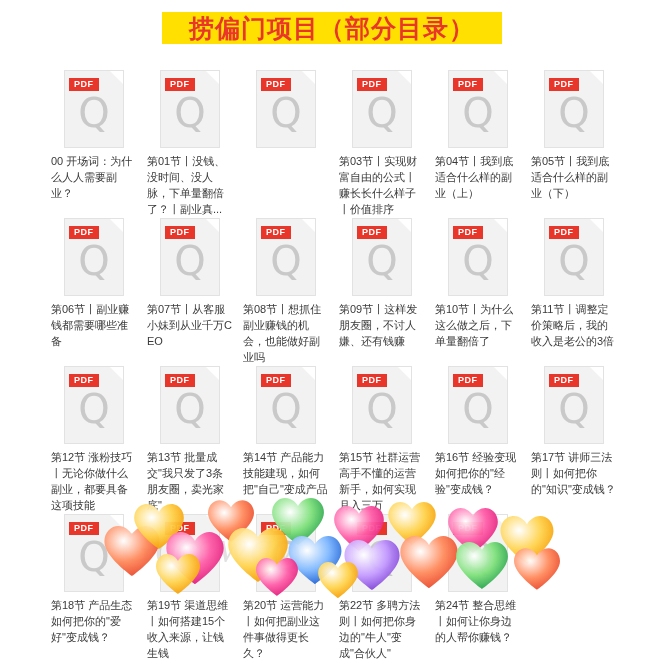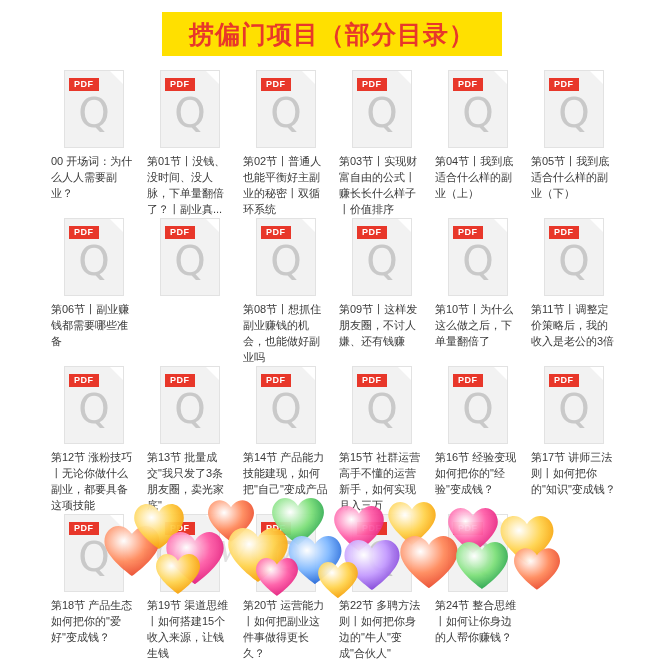--- a/index.html
+++ b/index.html
@@ -20,21 +20,21 @@
     position: relative;
     background: #ffffff;
     overflow: hidden;
   }
   
   .title-banner {
     position: absolute;
     left: 162px;
     top: 12px;
     width: 340px;
-    height: 44px;
+    height: 32px;
     background: #ffe000;
     display: flex;
     align-items: center;
     justify-content: center;
   }
   .title-text {
     font-size: 25px;
     font-weight: bold;
     color: #e8372a;
     letter-spacing: 1px;
@@ -157,21 +157,20 @@
         <div class="q-mark">Q</div>
       </div>
       <div class="caption">第01节丨没钱、没时间、没人脉，下单量翻倍了？丨副业真...</div>
     </div>
     <div class="cell">
       <div class="thumb">
         <div class="fold"></div>
         <div class="pdf-badge">PDF</div>
         <div class="q-mark">Q</div>
       </div>
-      <div class="caption">第02节丨普通人也能平衡好主副业的秘密丨双循环系统</div>
     </div>
     <div class="cell">
       <div class="thumb">
         <div class="fold"></div>
         <div class="pdf-badge">PDF</div>
         <div class="q-mark">Q</div>
       </div>
       <div class="caption">第03节丨实现财富自由的公式丨赚长长什么样子丨价值排序</div>
     </div>
     <div class="cell">
@@ -198,20 +197,21 @@
         <div class="q-mark">Q</div>
       </div>
       <div class="caption">第06节丨副业赚钱都需要哪些准备</div>
     </div>
     <div class="cell">
       <div class="thumb">
         <div class="fold"></div>
         <div class="pdf-badge">PDF</div>
         <div class="q-mark">Q</div>
       </div>
+      <div class="caption">第07节丨从客服小妹到从业千万CEO</div>
     </div>
     <div class="cell">
       <div class="thumb">
         <div class="fold"></div>
         <div class="pdf-badge">PDF</div>
         <div class="q-mark">Q</div>
       </div>
       <div class="caption">第08节丨想抓住副业赚钱的机会，也能做好副业吗</div>
     </div>
     <div class="cell">

